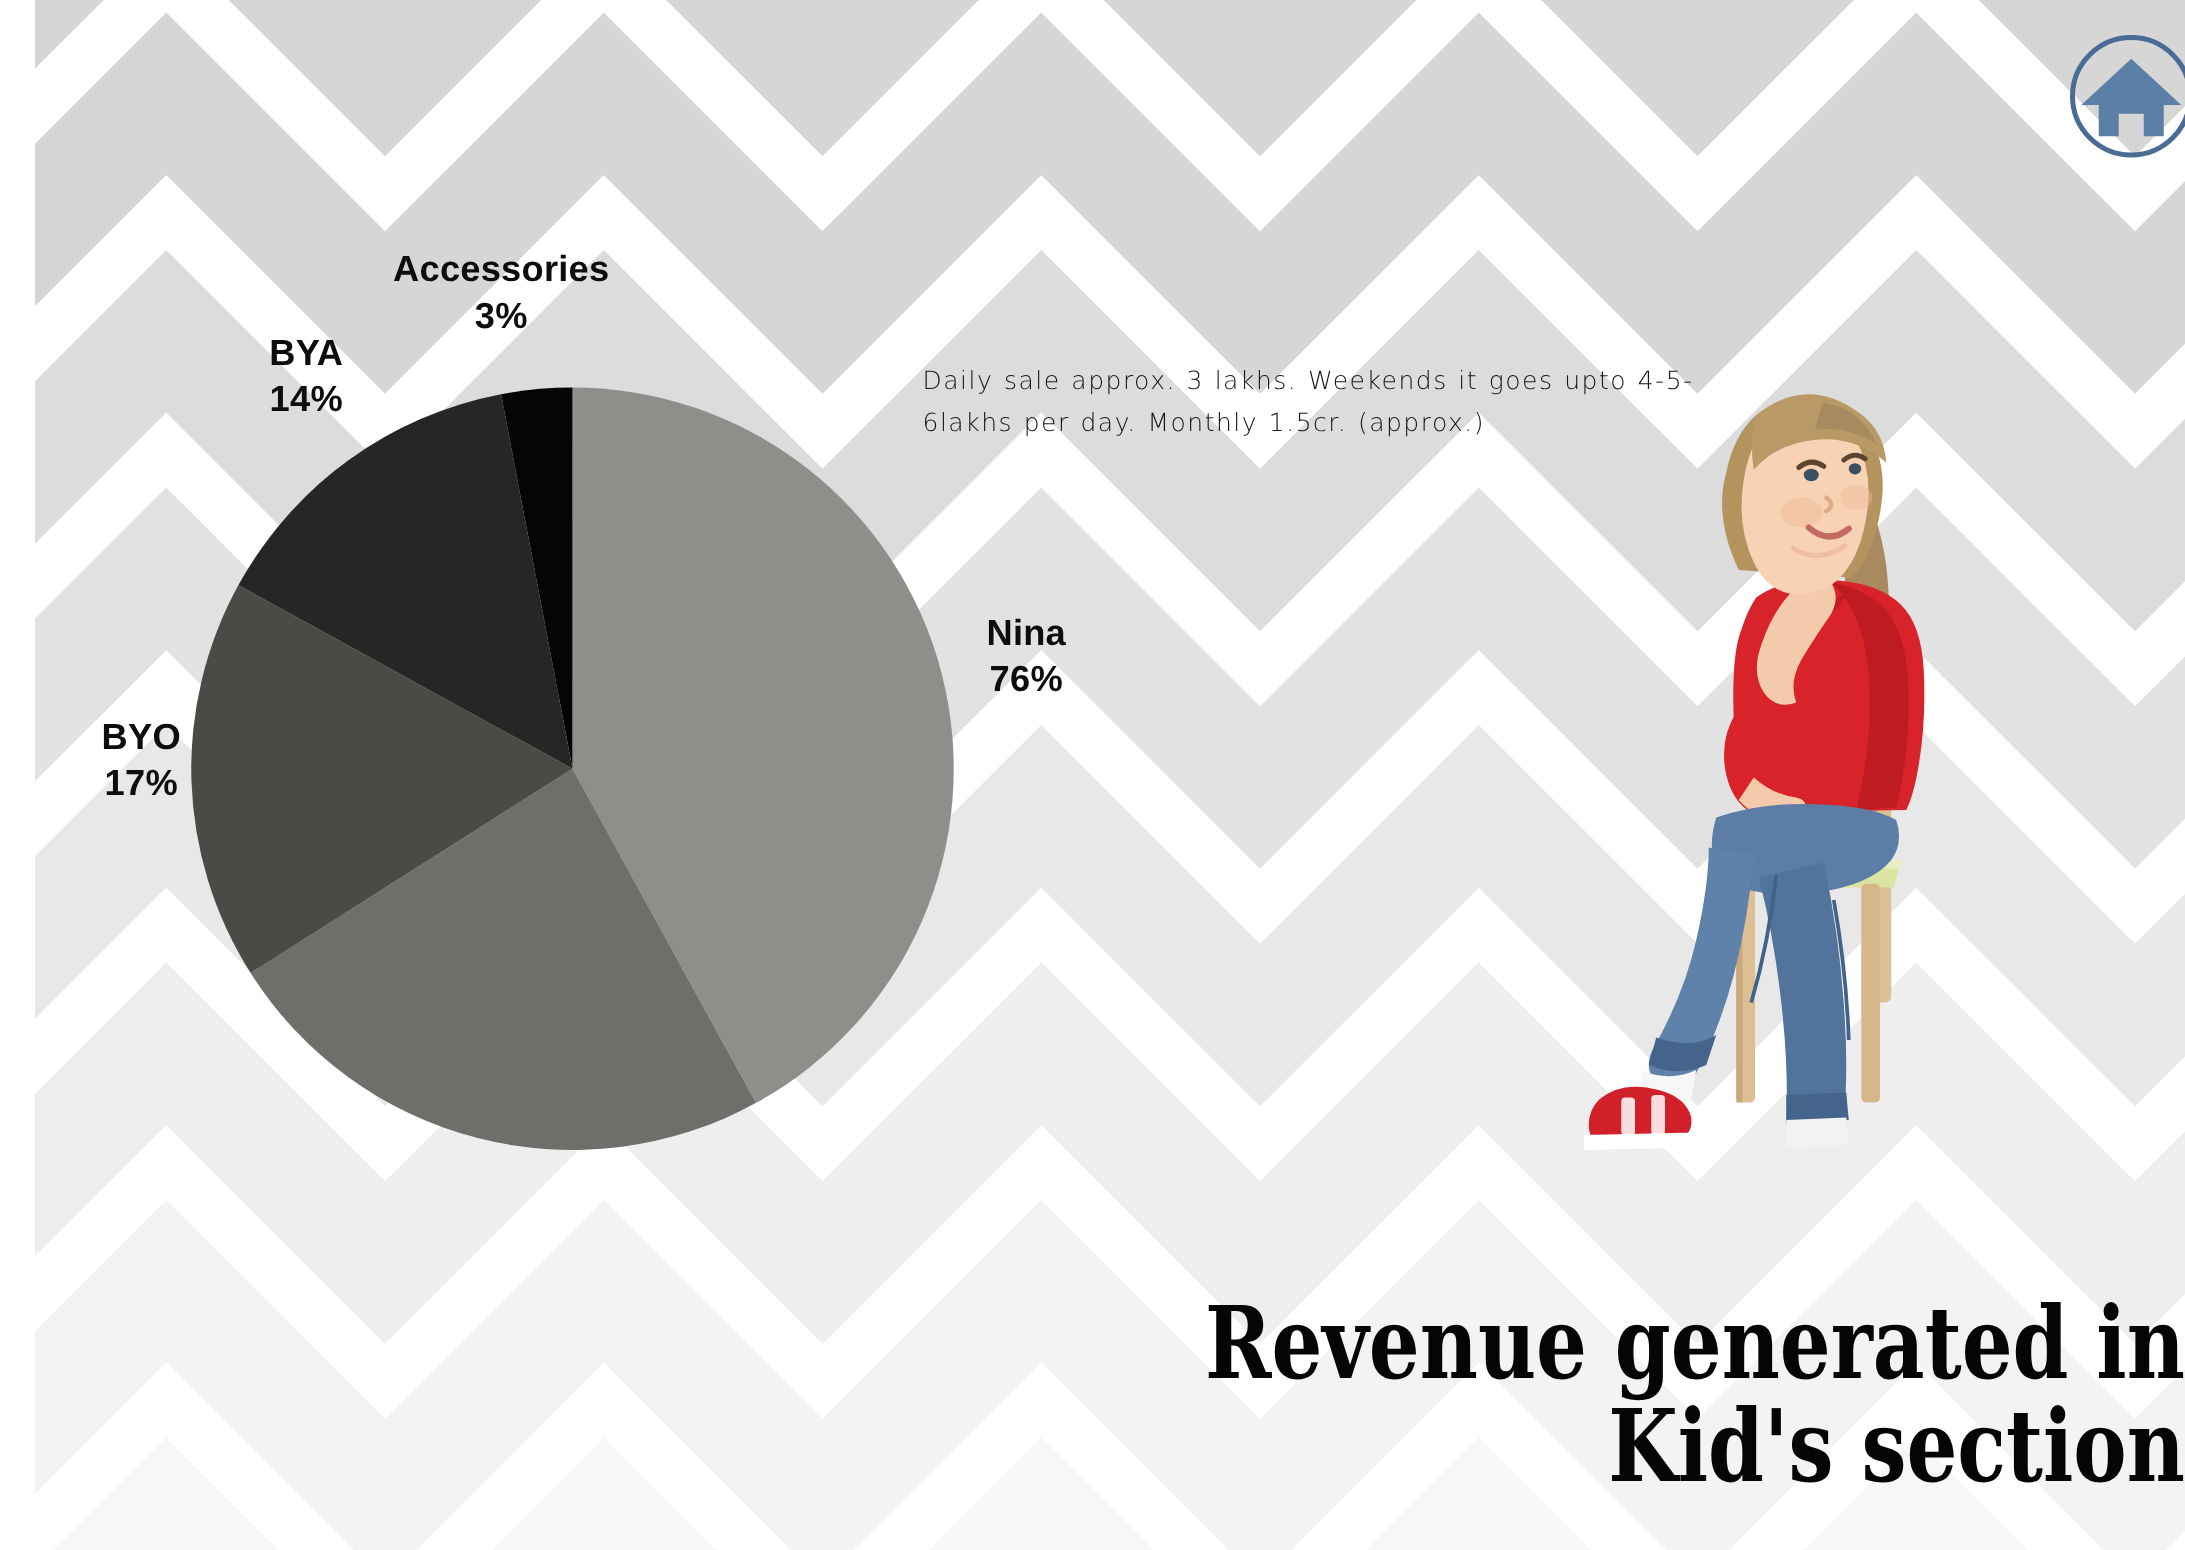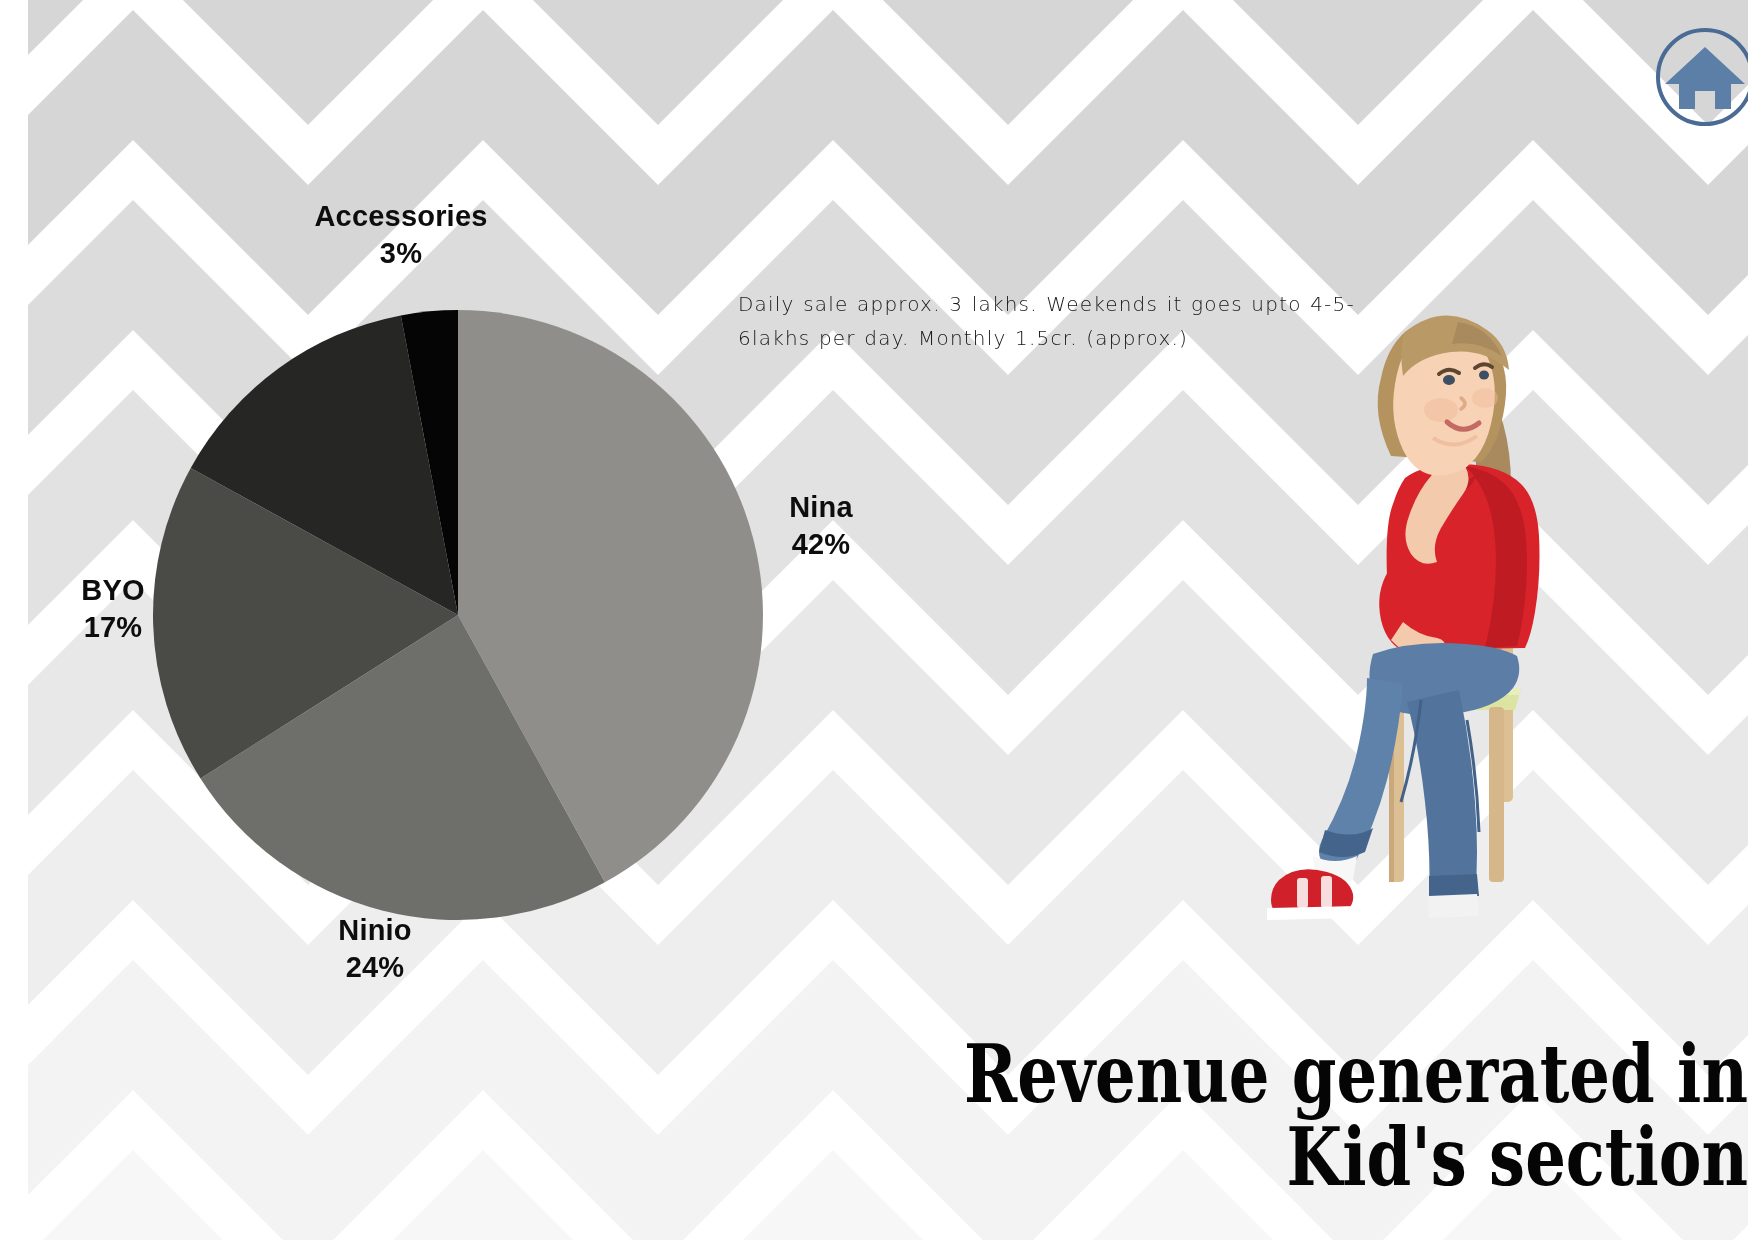--- a/index.html
+++ b/index.html
@@ -121,31 +121,31 @@
           <path d="M 430 615 L 162.73 468.07 A 305 305 0 0 1 372.85 315.40 Z" fill="#262625"></path>
           <path d="M 430 615 L 372.85 315.40 A 305 305 0 0 1 430.00 310.00 Z" fill="#050505"></path>
         </g>
     </svg>
   </div>
 
   <div class="pie-label" id="lbl-accessories">
     <span>Accessories</span>
     <span class="pct">3%</span>
   </div>
+  <div class="pie-label" id="lbl-bya">
+    <span>BYA</span>
+    <span class="pct">14%</span>
+  </div>
   <div class="pie-label" id="lbl-byo">
     <span>BYO</span>
     <span class="pct">17%</span>
   </div>
-  <div class="pie-label" id="lbl-ninio">
-    <span>Ninio</span>
-    <span class="pct">24%</span>
-  </div>
   <div class="pie-label" id="lbl-nina">
     <span>Nina</span>
-    <span class="pct">42%</span>
+    <span class="pct">76%</span>
   </div>
 
   <div class="note">Daily sale approx. 3 lakhs. Weekends it goes upto 4-5-6lakhs per day. Monthly 1.5cr. (approx.)</div>
 
   <div class="girl">
     <svg viewBox="0 0 330 650" aria-hidden="true">
 
       <rect x="243" y="232" width="17" height="300" rx="5" fill="#dcc093"></rect>
       <rect x="243" y="232" width="6" height="300" fill="#c9a97c"></rect>
 

